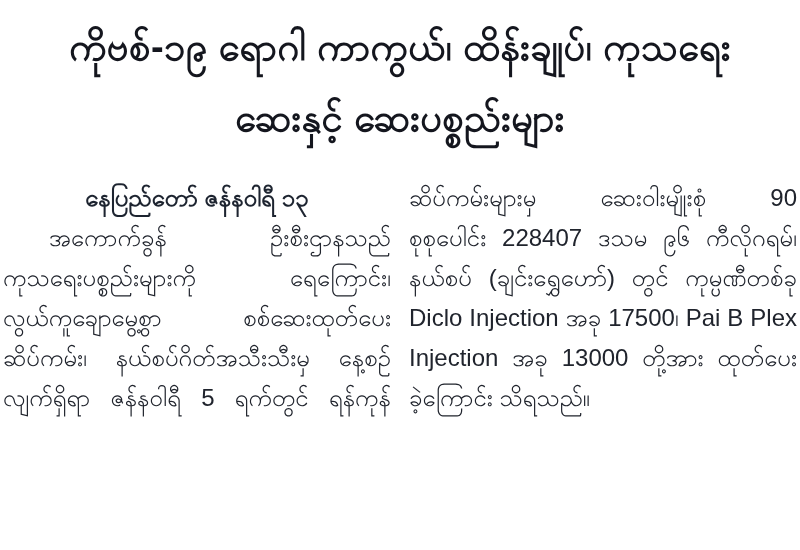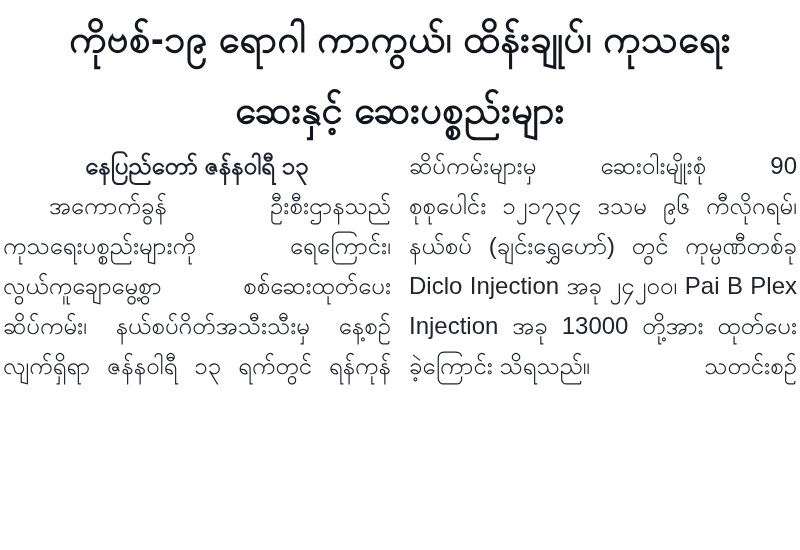--- a/index.html
+++ b/index.html
@@ -10,37 +10,38 @@
   .page {
     position: relative;
     width: 800px;
     height: 550px;
     background: #ffffff;
     font-family: "Liberation Sans", "DejaVu Sans", sans-serif;
     overflow: hidden;
   }
   
   .headline {
-    padding-top: 4px;
+    padding-top: 12px;
     text-align: center;
     color: #14161e;
     font-weight: 700;
     font-size: 38px;
   }
   .headline .h-line {
     height: 71px;
     line-height: 71px;
     white-space: nowrap;
     letter-spacing: 0.5px;
   }
   
   .body-cols {
     display: flex;
     gap: 18px;
     padding: 0 3px;
+    margin-top: 24px;
   }
   .col {
     width: 388px;
     font-size: 24px;
     color: #20242d;
   }
   .line {
     height: 40px;
     line-height: 40px;
     overflow: hidden;
@@ -54,20 +55,21 @@
   }
   .dateline {
     text-align: center;
     font-weight: 700;
     color: #1d2430;
   }
   .lastline {
     display: flex;
     justify-content: space-between;
     align-items: baseline;
+    flex-direction: column;
   }
   .credit {
     font-weight: 400;
   }
 </style>
 </head>
 <body>
 
 <div class="page">
 
@@ -77,28 +79,28 @@
   </header>
 
   <div class="body-cols">
 
     <div class="col">
       <div class="line dateline">နေပြည်တော် ဇန်နဝါရီ ၁၃</div>
       <div class="line just indent">အကောက်ခွန် ဦးစီးဌာနသည်</div>
       <div class="line just">ကုသရေးပစ္စည်းများကို ရေကြောင်း၊</div>
       <div class="line just">လွယ်ကူချောမွေ့စွာ စစ်ဆေးထုတ်ပေး</div>
       <div class="line just">ဆိပ်ကမ်း၊ နယ်စပ်ဂိတ်အသီးသီးမှ နေ့စဉ်</div>
-      <div class="line just">လျက်ရှိရာ ဇန်နဝါရီ ၁၃ ရက်တွင် ရန်ကုန်</div>
+      <div class="line just">လျက်ရှိရာ ဇန်နဝါရီ 5 ရက်တွင် ရန်ကုန်</div>
     </div>
 
     <div class="col">
       <div class="line just">ဆိပ်ကမ်းများမှ ဆေးဝါးမျိုးစုံ 90</div>
-      <div class="line just">စုစုပေါင်း ၁၂၁၇၃၄ ဒသမ ၉၆ ကီလိုဂရမ်၊</div>
+      <div class="line just">စုစုပေါင်း 228407 ဒသမ ၉၆ ကီလိုဂရမ်၊</div>
       <div class="line just">နယ်စပ် (ချင်းရွှေဟော်) တွင် ကုမ္ပဏီတစ်ခု</div>
-      <div class="line just">Diclo Injection အခု ၂၄၂၀၀၊ Pai B Plex</div>
+      <div class="line just">Diclo Injection အခု 17500၊ Pai B Plex</div>
       <div class="line just">Injection အခု 13000 တို့အား ထုတ်ပေး</div>
       <div class="line lastline">
         <span>ခဲ့ကြောင်း သိရသည်။</span>
         <span class="credit">သတင်းစဉ်</span>
       </div>
     </div>
 
   </div>
 </div>
 

